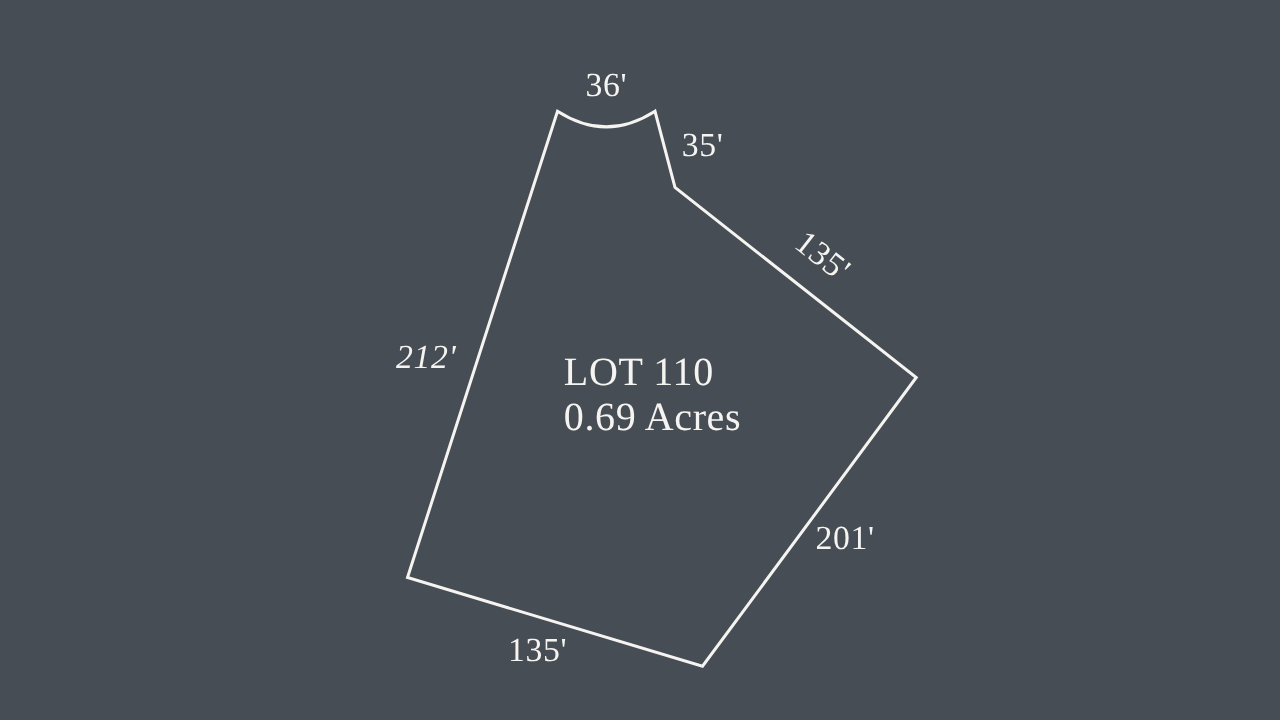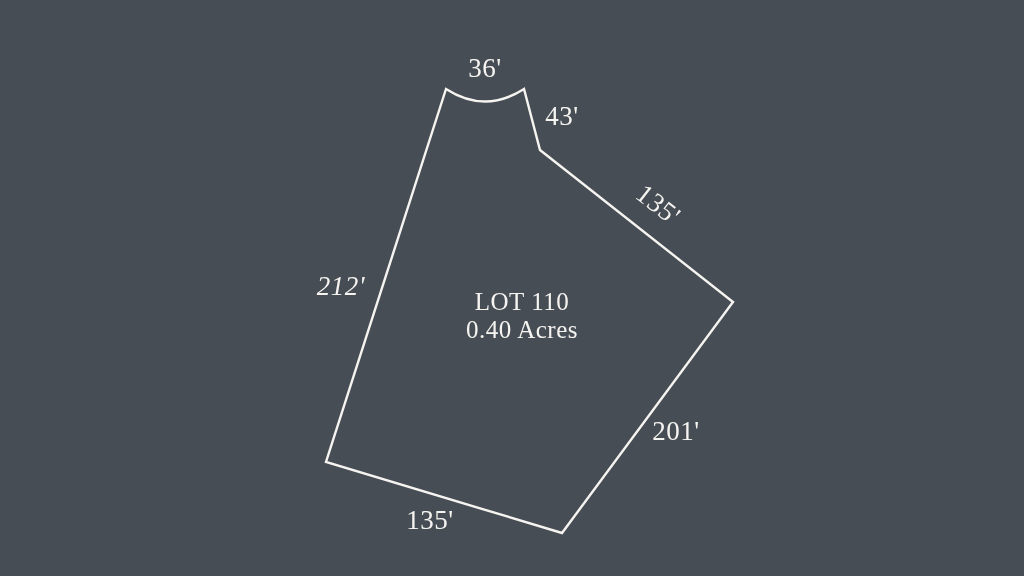--- a/index.html
+++ b/index.html
@@ -41,47 +41,46 @@
     transform: translate(-50%, -50%);
   }
   .dim.rotated-ne {
     transform: translate(-50%, -50%) rotate(38deg);
   }
   .lot-label {
     position: absolute;
     left: 512px;
     top: 316px;
     transform: translate(-50%, -50%);
-    text-align: center;
     color: var(--text);
-    font-size: 25px;
+    font-size: 32px;
     line-height: 1.12;
     letter-spacing: 0.5px;
     white-space: nowrap;
   }
 </style>
 </head>
 <body>
 
 <div class="stage">
 
   <svg width="1024" height="576" viewBox="0 0 1024 576">
     <path class="lot-path" d="M 436 89 Q 475 114 514 89 L 530 150 L 723 302 L 552 533 L 316 462 Z"></path>
   </svg>
 
   <div class="dim" style="left:475px; top:68px;">36'</div>
 
-  <div class="dim" style="left:552px; top:116px;">43'</div>
+  <div class="dim" style="left:552px; top:116px;">35'</div>
 
   <div class="dim rotated-ne" style="left:648px; top:205px;">135'</div>
 
   <div class="dim" style="left:331px; top:286px;font-style:italic;">212'</div>
 
   <div class="dim" style="left:666px; top:431px;">201'</div>
 
   <div class="dim" style="left:420px; top:520px;">135'</div>
 
   <div class="lot-label">
     <div>LOT 110</div>
-    <div>0.40 Acres</div>
+    <div>0.69 Acres</div>
   </div>
 
 </div>
 
 </body></html>

